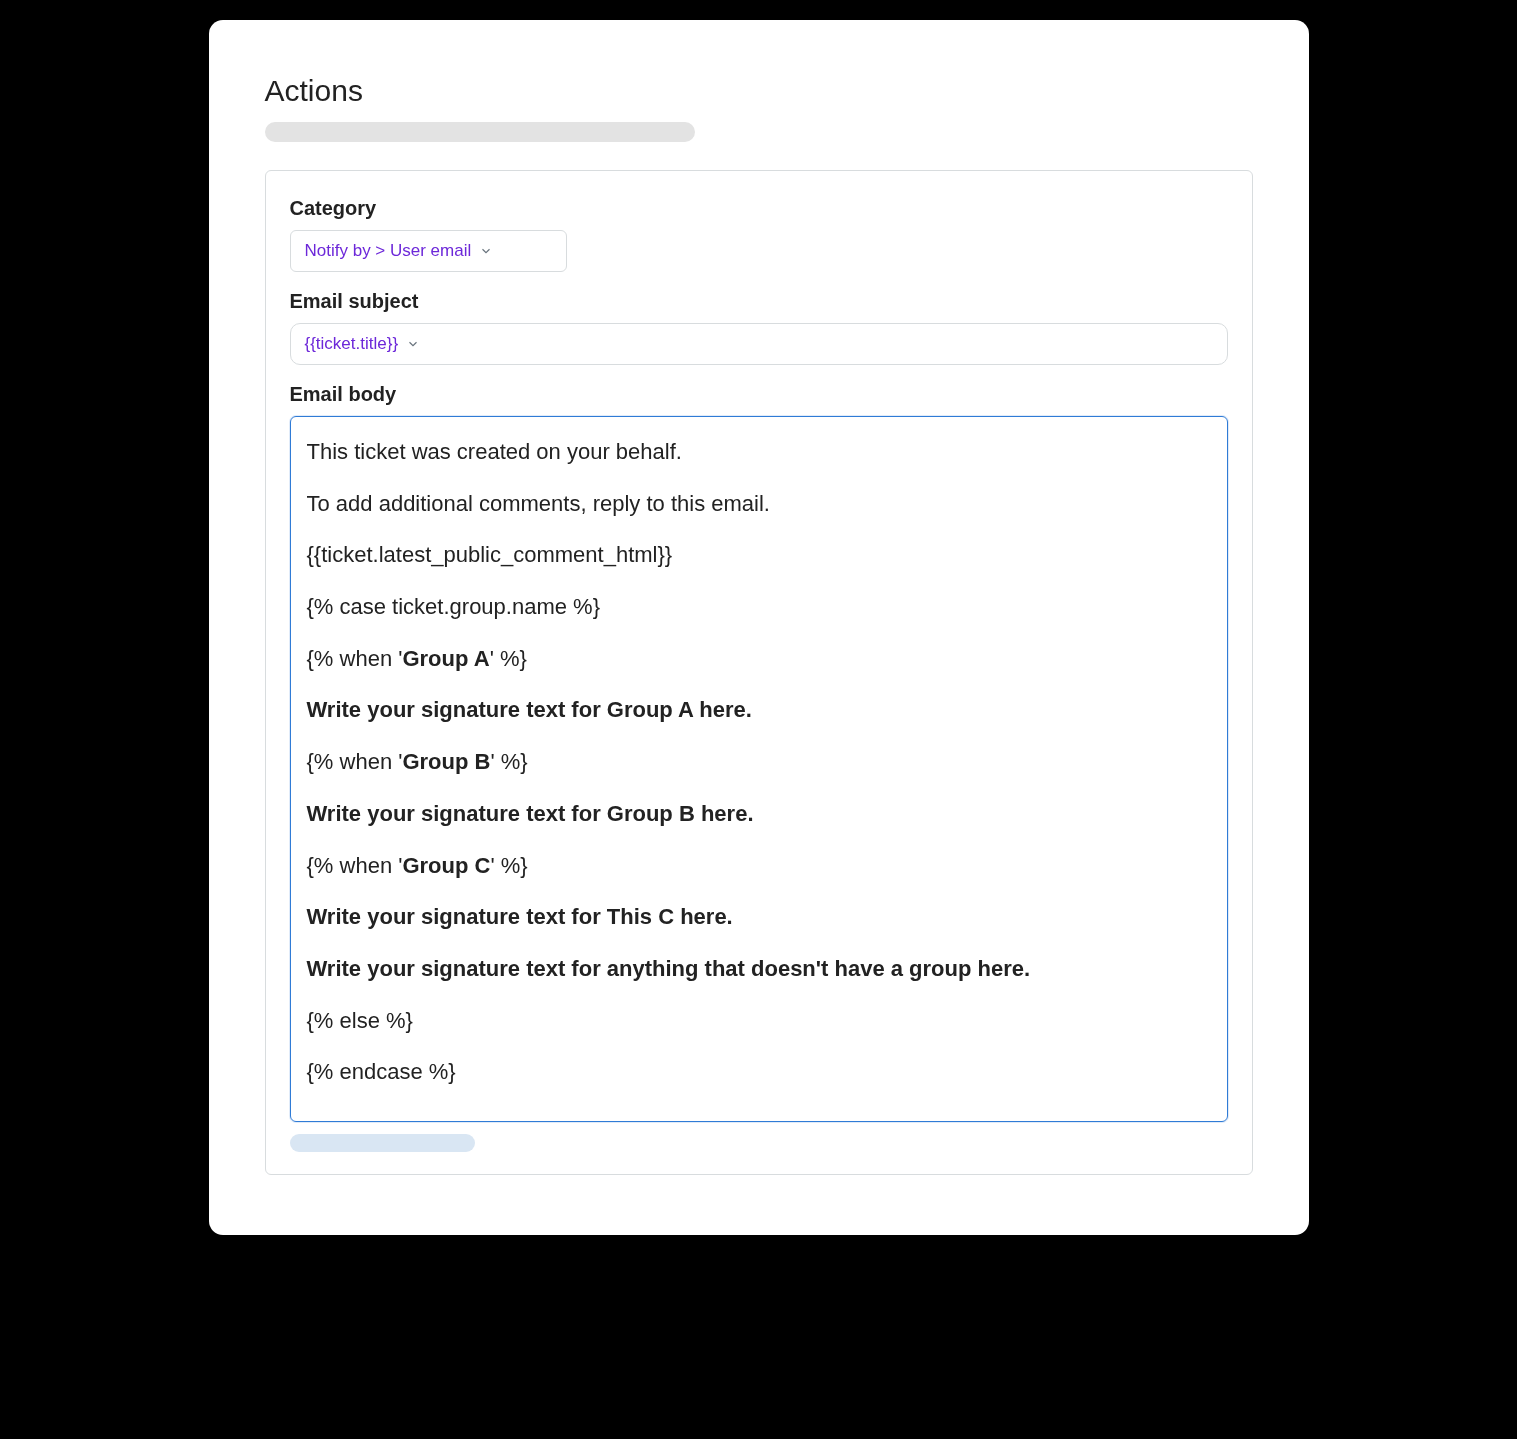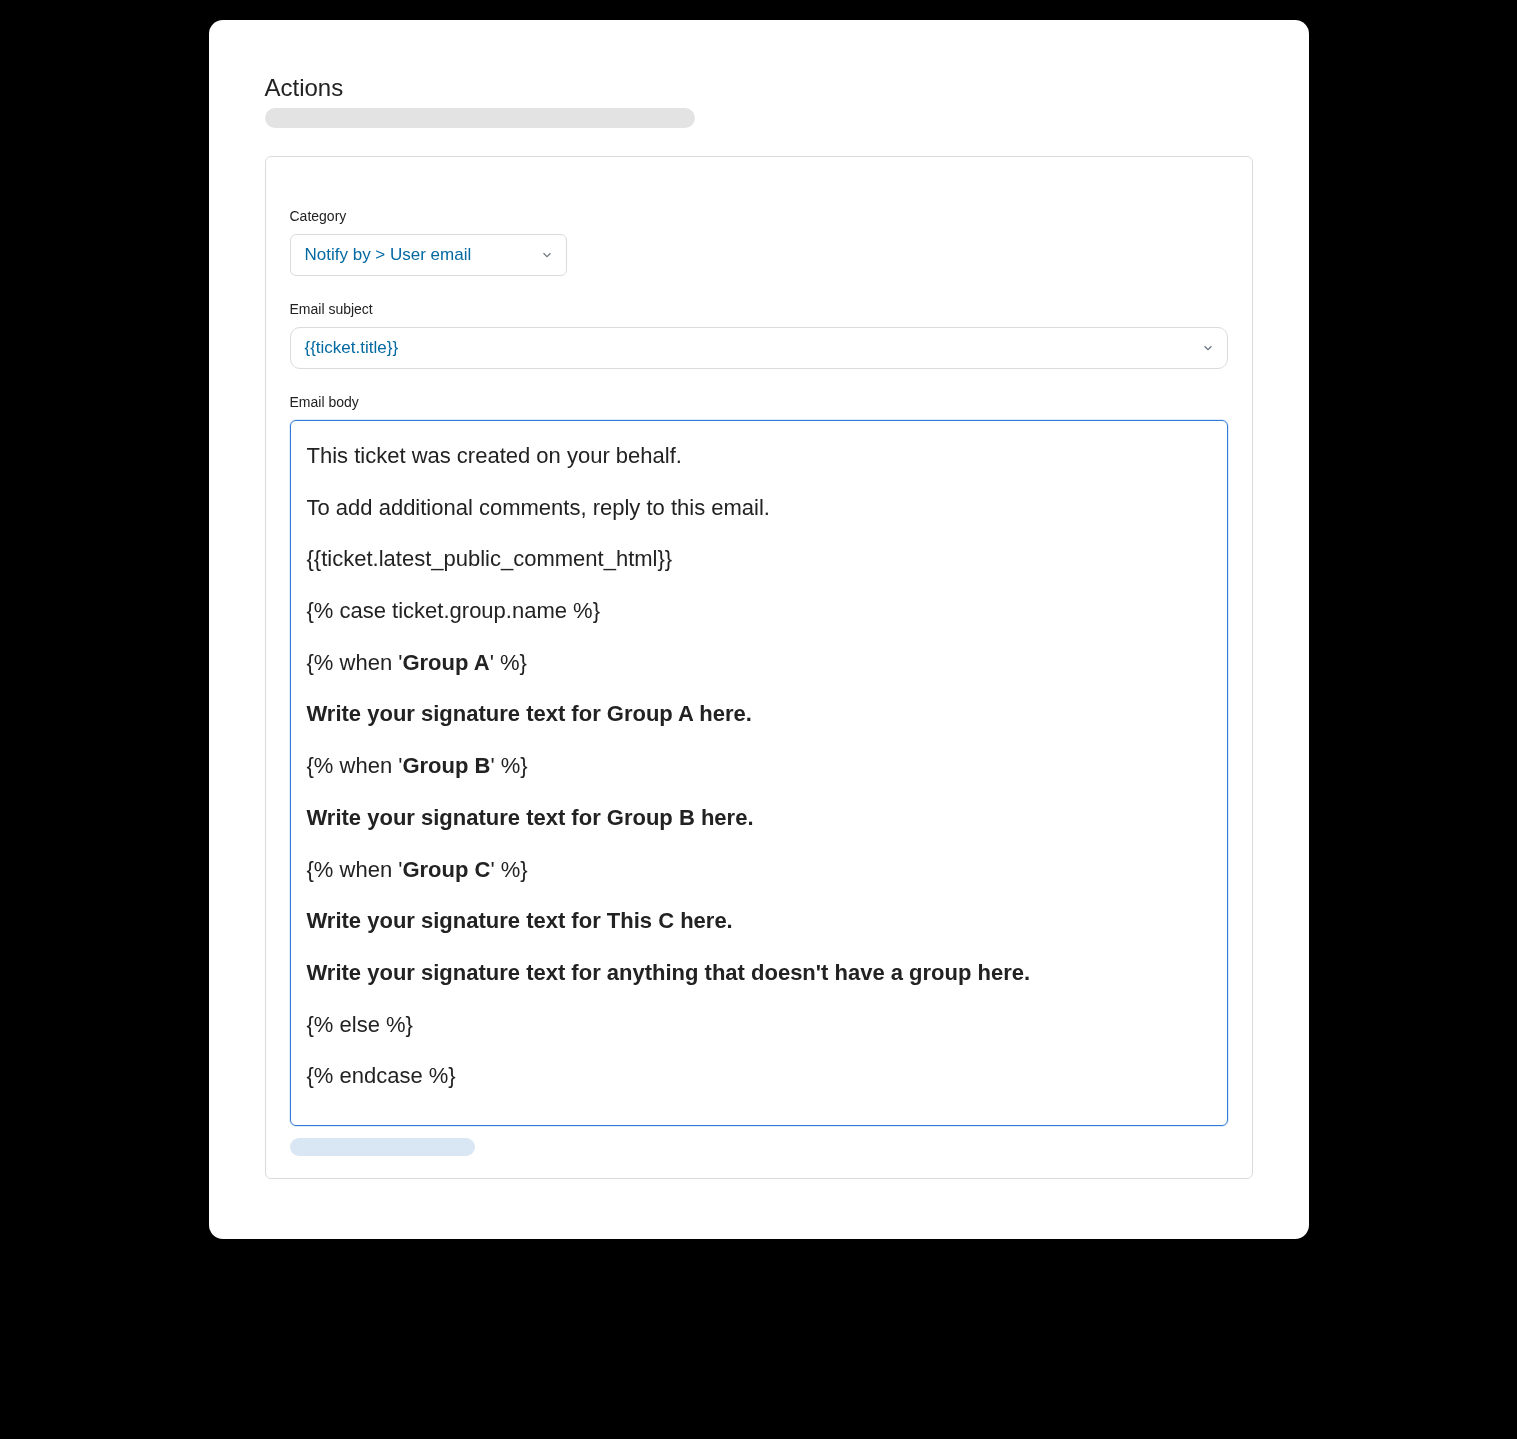--- a/index.html
+++ b/index.html
@@ -13,59 +13,57 @@
     padding: 20px;
   }
   .window {
     background: #fff;
     width: 1100px;
     border-radius: 14px;
     padding: 54px 56px 60px 56px;
     box-shadow: 0 8px 40px rgba(0,0,0,0.6);
   }
   .page-title {
-    font-size: 24px;
+    font-size: 30px;
     font-weight: 400;
     color: #222;
-    margin: 0 0 6px 0;
+    margin: 0 0 14px 0;
   }
   .skeleton-bar {
     height: 20px;
     width: 430px;
     background: #e3e3e3;
     border-radius: 10px;
     margin-bottom: 28px;
   }
   .card {
     border: 1px solid #d8dcde;
     border-radius: 6px;
     padding: 26px 24px 22px 24px;
   }
   .row-top {
     display: flex;
     gap: 16px;
     margin-bottom: 18px;
   }
   .field-label {
-    font-size: 14px;
-    font-weight: 400;
+    font-size: 20px;
+    font-weight: 700;
     color: #222;
     margin-bottom: 10px;
-    margin-top: 25px;
   }
   .select {
     border: 1px solid #d8dcde;
     border-radius: 6px;
     height: 42px;
     display: flex;
     align-items: center;
-    justify-content: space-between;
     padding: 0 12px 0 14px;
     font-size: 17px;
-    color: #0369a1;
+    color: #6d28d9;
     background: #fff;
     cursor: pointer;
     width: 100%;
   }
   .col-category { width: 277px; }
   .col-recipient { width: 296px; }
   .select .chev {
     color: #68737d;
     flex-shrink: 0;
     margin-left: 8px;

